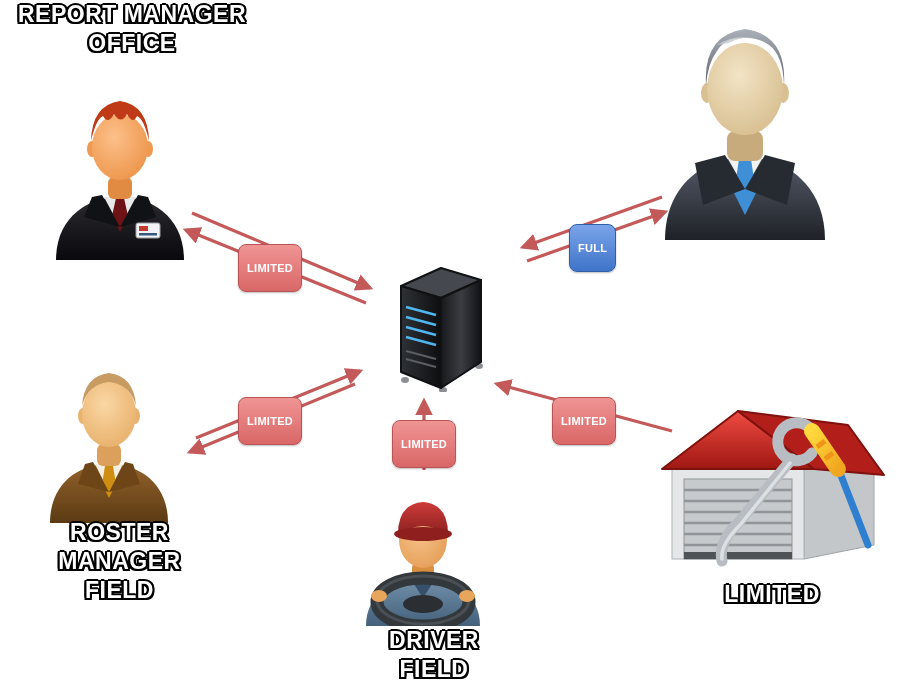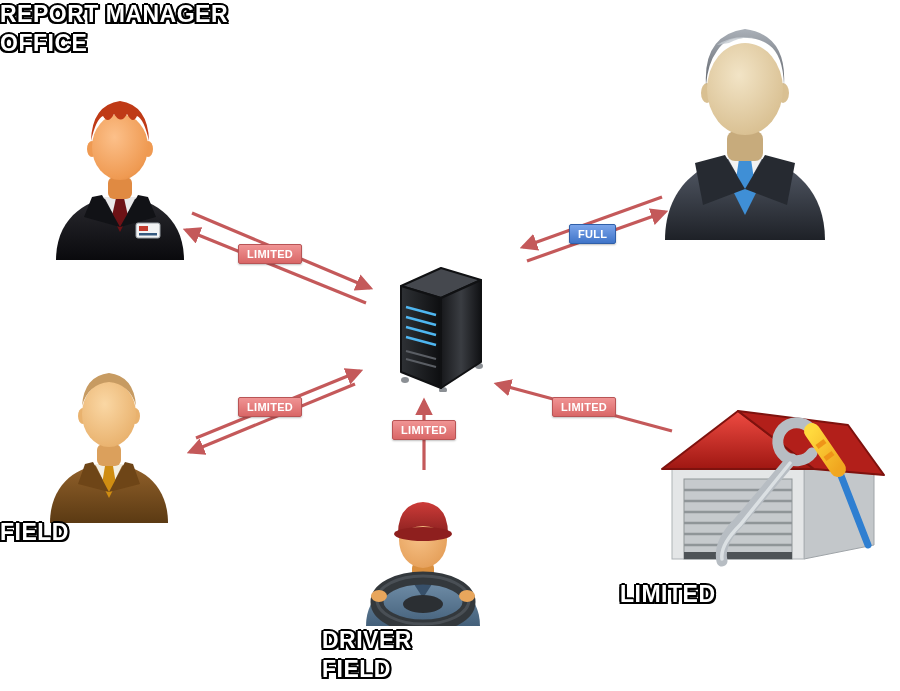--- a/index.html
+++ b/index.html
@@ -2,29 +2,30 @@
 <html><head>
 <meta charset="utf-8">
 <style>
   html,body{margin:0;padding:0;background:#fff;}
   #canvas{
     position:relative;width:900px;height:691px;background:#ffffff;overflow:hidden;
     font-family:"Liberation Sans",sans-serif;
   }
   .abs{position:absolute;}
   .node-label{
-    position:absolute;font-weight:700;font-size:23px;line-height:1.26;
+    position:absolute;text-align:center;font-weight:700;font-size:23px;line-height:1.26;
     color:#fff;letter-spacing:.5px;
     -webkit-text-stroke:1.5px #000;paint-order:stroke fill;
     text-shadow:-2px -1px 0 #000,2px -1px 0 #000,-2px 2px 0 #000,2px 2px 0 #000,
                  0 -2px 0 #000,0 2px 0 #000,-2px 0 0 #000,2px 0 0 #000;
+    margin-left:12px;
   }
   .badge{
     position:absolute;font-weight:700;font-size:11px;color:#fff;text-align:center;
-    padding:3px 8px;border-radius:2px;letter-spacing:.3px;
+    padding:17px 8px;border-radius:8px;letter-spacing:.3px;
     background:linear-gradient(#f09494,#d96767);border:1px solid #b85455;
     box-shadow:0 1px 2px rgba(0,0,0,.25);
   }
   .badge.full{background:linear-gradient(#7aa4ea,#3f74c8);border-color:#2f5fa8;}
   svg{display:block;}
 </style>
 </head>
 <body>
 
 <div id="canvas">
@@ -158,20 +159,21 @@
     <polygon points="63,108 71,108 74,126 67,140 60,126" fill="#cf8d12"></polygon>
     <polygon points="51,104 67,134 36,126 43,106" fill="#6e4517"></polygon>
     <polygon points="83,104 67,134 98,126 91,106" fill="#6e4517"></polygon>
     <rect x="55" y="86" width="24" height="22" rx="6" fill="#dba05c"></rect>
     <ellipse cx="41" cy="58" rx="5" ry="8" fill="#e9b26e"></ellipse>
     <ellipse cx="93" cy="58" rx="5" ry="8" fill="#e9b26e"></ellipse>
     <ellipse cx="67" cy="56" rx="27" ry="33" fill="url(#roFace)"></ellipse>
     <path d="M40,48 Q42,18 67,15 Q92,18 94,48 Q88,26 67,24 Q46,26 40,48 Z" fill="#c79b62"></path>
   </svg>
   <div class="node-label" style="left:0;top:518px;width:215px">
+    <div>ROSTER MANAGER</div>
     <div>FIELD</div>
   </div>
   <div class="badge" style="left:238px;top:397px">LIMITED</div>
 
   <svg class="abs" style="left:348px;top:476px" width="150" height="150" viewBox="0 0 150 150">
     <defs>
       <radialGradient id="drFace" cx=".42" cy=".4" r=".95">
         <stop offset="0" stop-color="#f7c288"></stop>
           <stop offset=".75" stop-color="#e39c55"></stop>
           <stop offset="1" stop-color="#c77f38"></stop>

